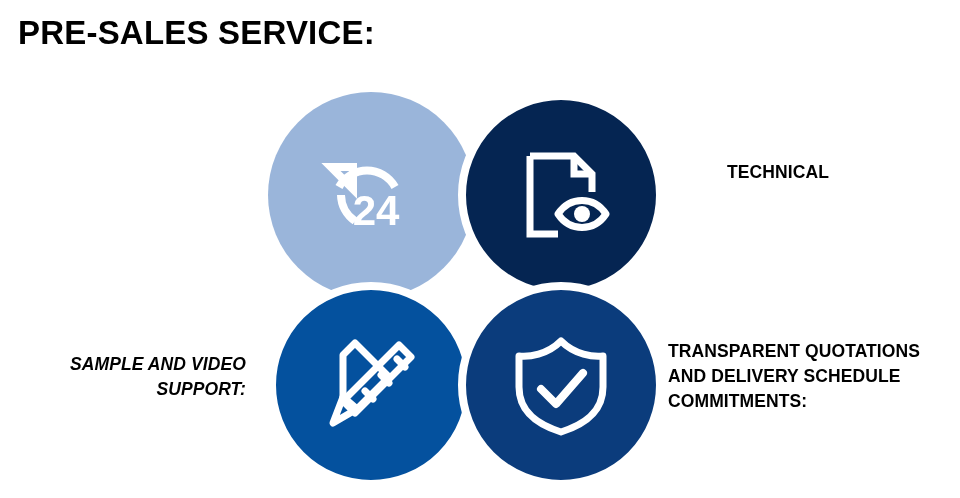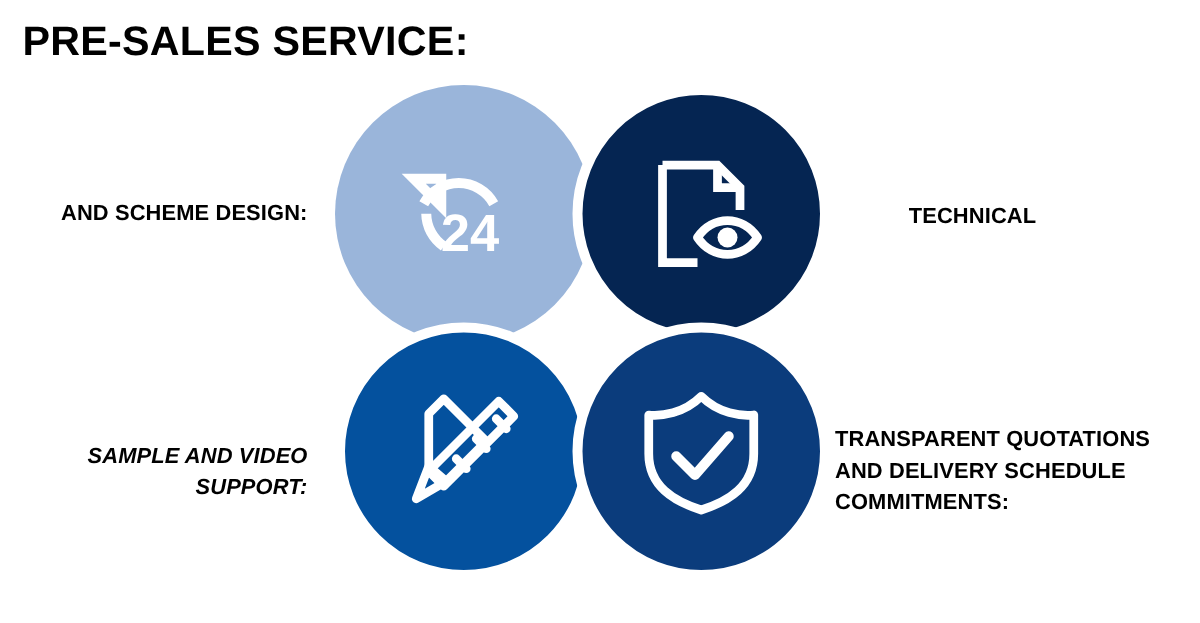--- a/index.html
+++ b/index.html
@@ -25,21 +25,21 @@
     letter-spacing: 0.2px;
     line-height: 42px;
     color: #000000;
     white-space: nowrap;
   }
 
   
   #circle-cluster {
     position: absolute;
     left: 268px;
-    top: 68px;
+    top: 92px;
     width: 400px;
     height: 400px;
     text-decoration: underline;
   }
 
   .circle {
     position: absolute;
     width: 206px;
     height: 206px;
     border-radius: 50%;
@@ -156,21 +156,20 @@
       <svg width="100" height="104" viewBox="0 0 100 104" aria-hidden="true">
         <path d="M50 8 C64 22 82 24 92 23 V54 C92 80 72 92 50 99 C28 92 8 80 8 54 V23 C18 24 36 22 50 8 Z" fill="none" stroke="#ffffff" stroke-width="7" stroke-linejoin="round" stroke-linecap="round"></path>
         <path d="M30 56 L45 71 L72 40" fill="none" stroke="#ffffff" stroke-width="8" stroke-linejoin="round" stroke-linecap="round"></path>
       </svg>
     </span>
   </div>
 
 </div>
 
 <div class="label" id="label-demand">
-  <div>AND SCHEME DESIGN:</div>
 </div>
 
 <div class="label" id="label-technical">
   <div>TECHNICAL</div>
 </div>
 
 <div class="label" id="label-sample">
   <div>SAMPLE AND VIDEO</div>
   <div>SUPPORT:</div>
 </div>

